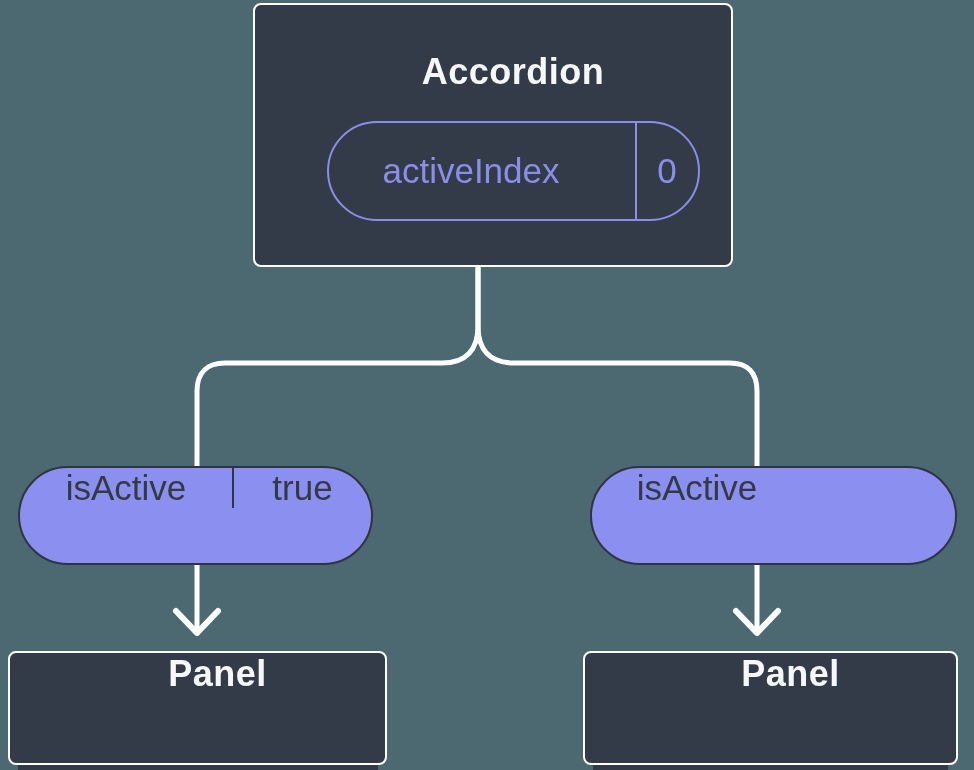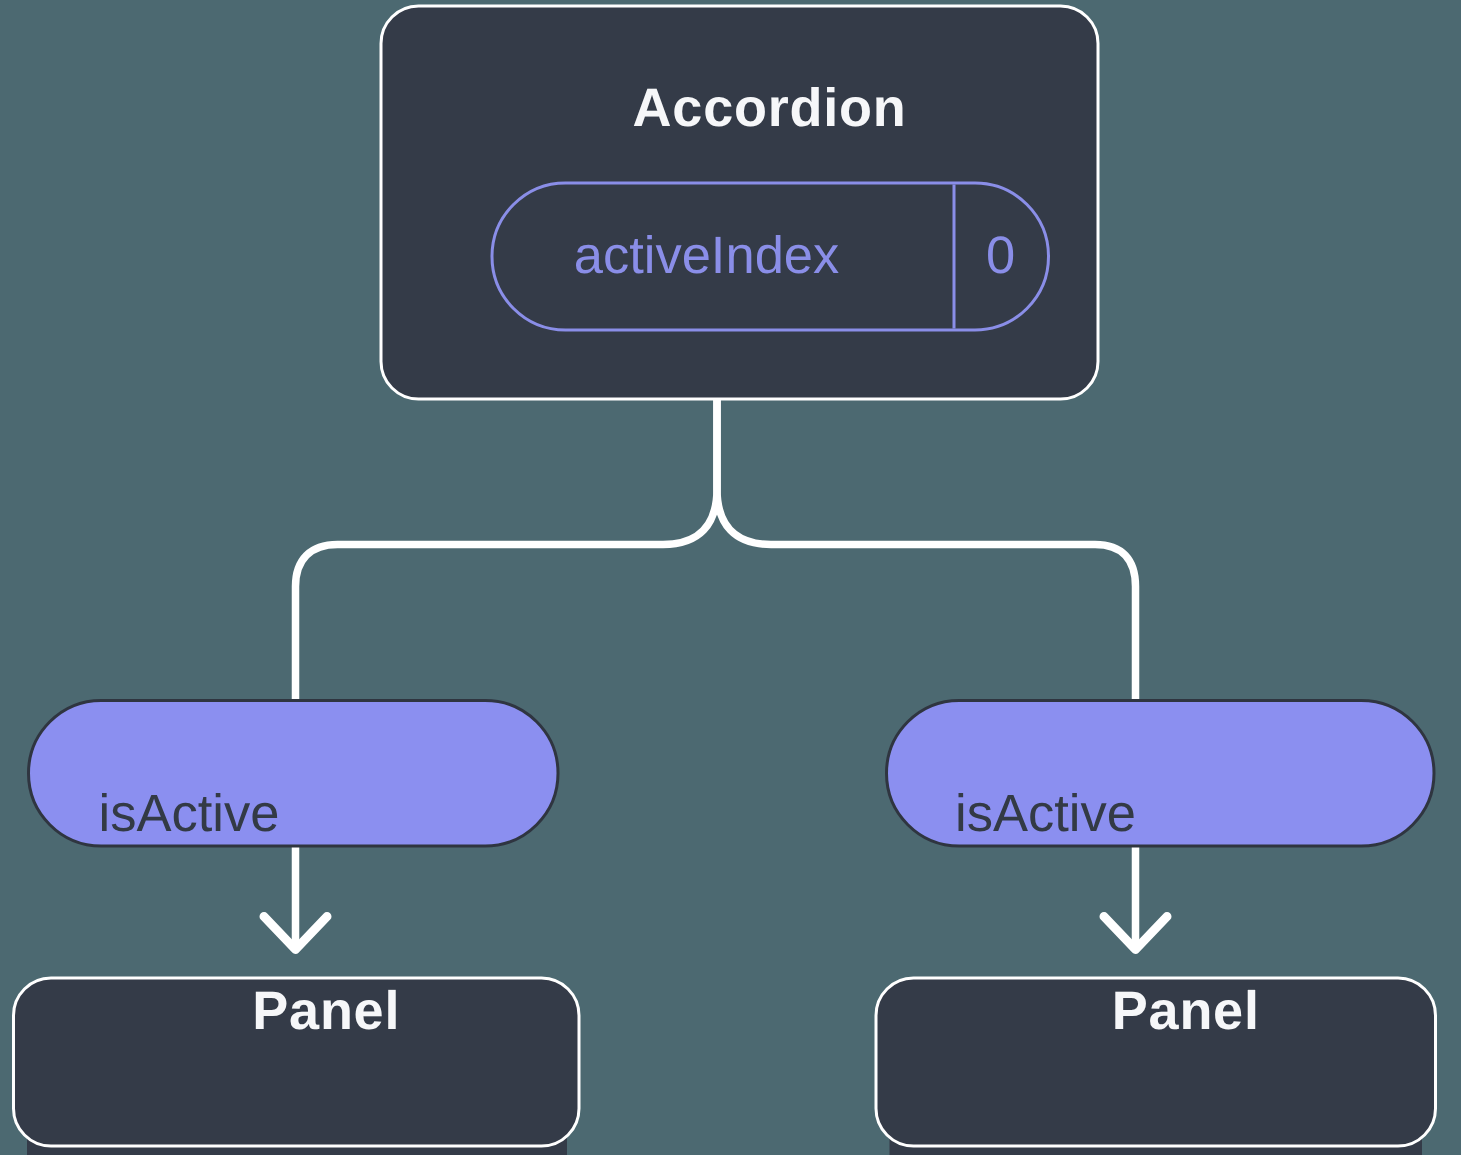--- a/index.html
+++ b/index.html
@@ -8,21 +8,21 @@
     width:974px;height:770px;
     background:#4c6971;
     overflow:hidden;
     font-family:"Liberation Sans", sans-serif;
   }
   
   .node{
     position:absolute;
     background:#343b48;
     border:2.5px solid #ffffff;
-    border-radius:26px;
+    border-radius:8px;
     box-sizing:border-box;
     z-index:2;
     display:flex;flex-direction:column;align-items:center;padding-left:40px;
   }
   .node-title{
     color:#f6f7f9;
     font-size:36px;
     font-weight:600;
     letter-spacing:.5px;
   }
@@ -48,21 +48,21 @@
   .state-pill .name{width:285px;}
   .state-pill .value{flex:1;border-left:2px solid #8a8ee8;}
 
   
   .prop-pill{
     position:absolute;
     background:#8b8ff0;
     border:2.5px solid #2f3540;
     border-radius:50px;
     box-sizing:border-box;
-    display:flex;align-items:flex-end;
+    display:flex;align-items:flex-start;
     color:#333a45;
     font-size:35px;
     z-index:2;
   }
   .prop-pill .cell{display:flex;align-items:center;justify-content:center;}
   .prop-pill .value{flex:1;border-left:2.5px solid #2f3540;}
   #prop-pill-left{left:18px;top:466px;width:355px;height:99px;}
   #prop-pill-left .name{width:212px;}
   #prop-pill-right{left:590px;top:466px;width:367px;height:99px;}
   #prop-pill-right .name{width:210px;}
@@ -98,20 +98,21 @@
   <div id="accordion-node" class="node">
     <div class="node-title">Accordion</div>
     <div class="state-pill">
       <div class="cell name">activeIndex</div>
       <div class="cell value">0</div>
     </div>
   </div>
 
   <div id="prop-pill-left" class="prop-pill">
     <div class="cell name">isActive</div>
+    <div class="cell value">true</div>
   </div>
   <div id="prop-pill-right" class="prop-pill">
     <div class="cell name">isActive</div>
   </div>
 
   <div id="panel-left" class="node">
     <div class="node-title">Panel</div>
   </div>
   <div id="panel-right" class="node">
     <div class="node-title">Panel</div>

